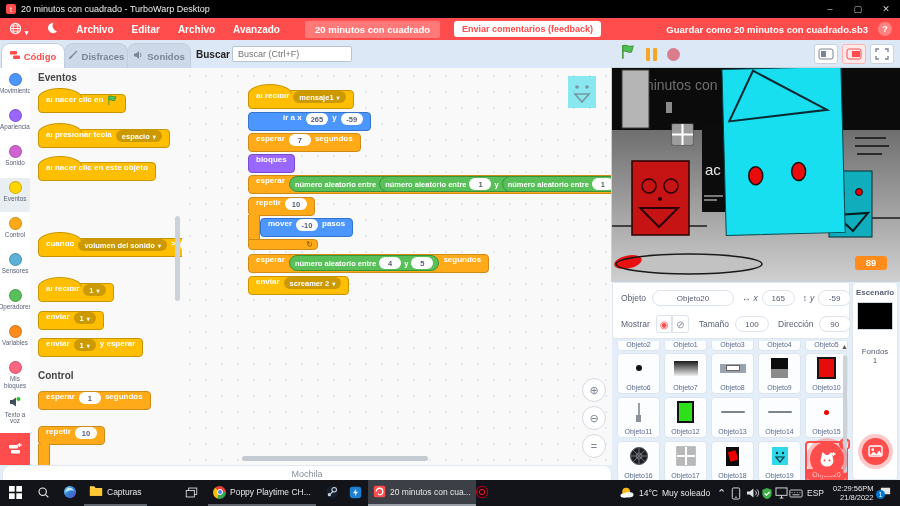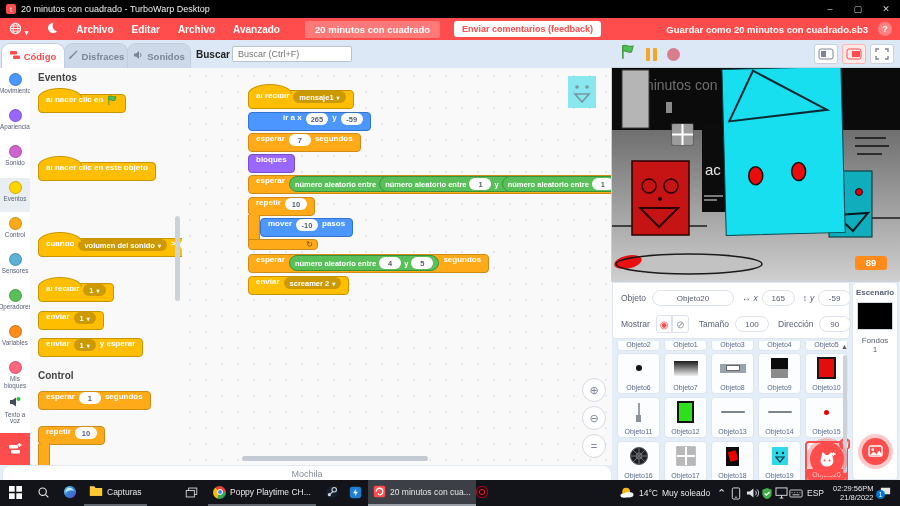--- a/index.html
+++ b/index.html
@@ -269,20 +269,25 @@
 
   <div id="palette">
       <div class="pal-header" style="left: 8px; top: 4px;">Eventos</div>
       <div class="sb" style="left: 8px; top: 26px; background: rgb(255, 191, 0); border-color: rgb(199, 149, 0);">
         <i class="hat-top" style="background: rgb(255, 191, 0); border-color: rgb(199, 149, 0);"></i>
         <span class="bt">al hacer clic en</span>
         <span><svg width="11" height="11" viewBox="0 0 12 12">
             <path d="M2 1v10" stroke="#45993f"></path>
             <path d="M2 1.4c2.2-1.3 4.3 1.2 7.8.3L8.6 5.9c-3.1.9-4.8-1.5-6.6-.5z" fill="#4cbf56" stroke="#45993f"></path>
           </svg></span>
+      </div>
+      <div class="sb" style="left: 8px; top: 61px; background: rgb(255, 191, 0); border-color: rgb(199, 149, 0);">
+        <i class="hat-top" style="background: rgb(255, 191, 0); border-color: rgb(199, 149, 0);"></i>
+        <span class="bt">al presionar tecla</span>
+        <span class="dd" style="background: rgb(204, 153, 0);">espacio<b>▾</b></span>
       </div>
       <div class="sb" style="left: 8px; top: 94px; background: rgb(255, 191, 0); border-color: rgb(199, 149, 0);">
         <i class="hat-top" style="background: rgb(255, 191, 0); border-color: rgb(199, 149, 0);"></i>
         <span class="bt">al hacer clic en este objeto</span>
       </div>
       <div class="sb" style="left: 8px; top: 170px; background: rgb(255, 191, 0); border-color: rgb(199, 149, 0);">
         <i class="hat-top" style="background: rgb(255, 191, 0); border-color: rgb(199, 149, 0);"></i>
         <span class="bt">cuando</span>
         <span class="dd" style="background: rgb(204, 153, 0);">volumen del sonido<b>▾</b></span>
         <span class="bt">&gt;</span>
@@ -621,21 +626,21 @@
           <circle cx="7.5" cy="10.5" r="1" fill="#ff4c4c"></circle>
           <circle cx="12.5" cy="10.5" r="1" fill="#ff4c4c"></circle>
           <path d="M16.5 2v4M14.5 4h4" stroke="#fff" stroke-width="1.4"></path>
         </svg>
       </div>
     </div>
 
   <div class="escen">
     <div style="margin-top:5px;font-weight:bold;">Escenario</div>
     <div class="ethumb"></div>
-    <div style="margin-top:6px;">Fondos</div>
+    <div style="margin-top:17px;">Fondos</div>
     <div>1</div>
     <div class="addbg">
       <svg width="15" height="13" viewBox="0 0 16 14">
           <rect x="1" y="1" width="14" height="11" rx="2" fill="none" stroke="#fff" stroke-width="1.5"></rect>
           <circle cx="5" cy="5" r="1.4" fill="#fff"></circle>
           <path d="M2 11l4-4 3 3 3-4 3 5z" fill="#fff"></path>
         </svg>
     </div>
   </div>
 

